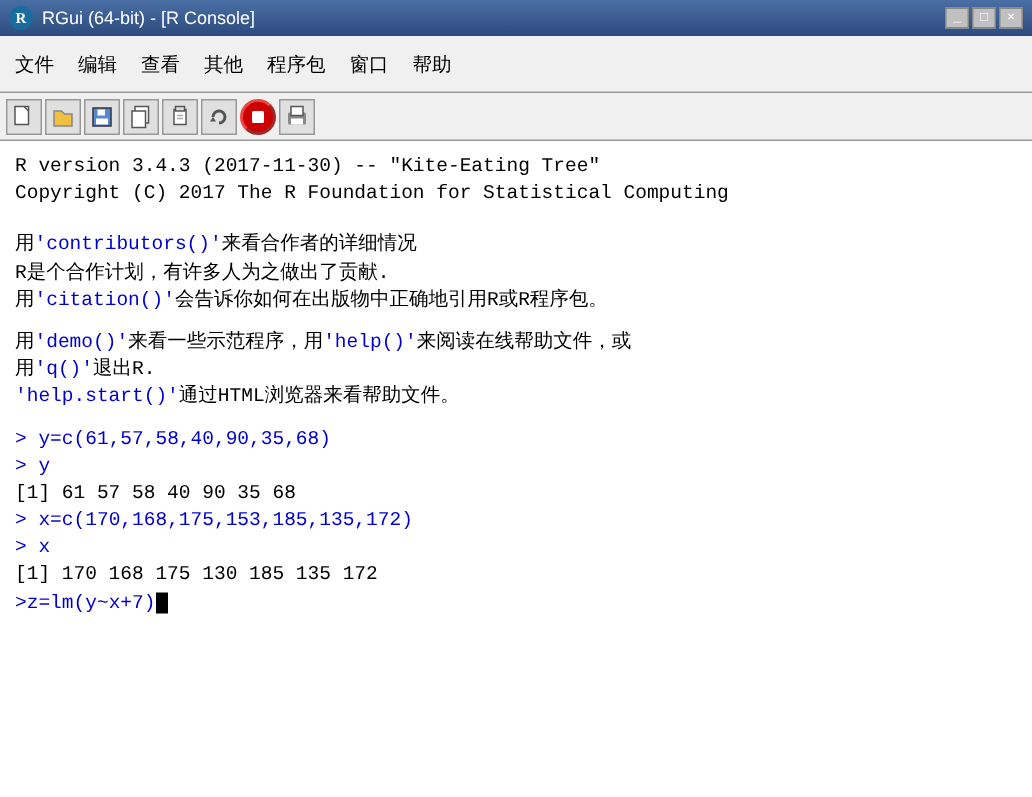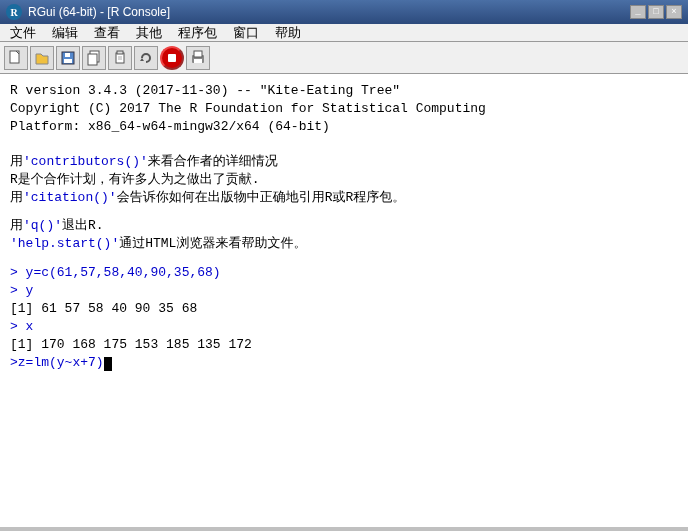--- a/index.html
+++ b/index.html
@@ -57,21 +57,21 @@
       justify-content: center;
       cursor: pointer;
     }
 
     
     .menu-bar {
       background: #f0f0f0;
       border-bottom: 1px solid #999;
       display: flex;
       align-items: center;
-      height: 18px;
+      height: 38px;
       padding: 0 2px;
     }
     .menu-item {
       padding: 2px 8px;
       font-size: 13px;
       font-family: 'Segoe UI', Arial, sans-serif;
       cursor: pointer;
       color: #000;
       white-space: nowrap;
     }
@@ -229,59 +229,60 @@
 
 <div class="console-area">
 
   <div class="info-block">
     <div>
       <span class="console-black">R version 3.4.3 (2017-11-30) -- "Kite-Eating Tree"</span>
     </div>
     <div>
       <span class="console-black">Copyright (C) 2017 The R Foundation for Statistical Computing</span>
     </div>
-    <div>
-      <span class="console-black">Platform: x86_64-w64-mingw32/x64 (64-bit)</span>
-    </div>
   </div>
 
   <div class="blank-line"></div>
 
 
   <div class="blank-line"></div>
 
   <div class="info-block">
     <div>用<span class="console-blue">'contributors()'</span>来看合作者的详细情况</div>
     <div>R是个合作计划，有许多人为之做出了贡献.</div>
     <div>用<span class="console-blue">'citation()'</span>会告诉你如何在出版物中正确地引用R或R程序包。</div>
   </div>
 
   <div class="blank-line"></div>
 
   <div class="info-block">
+    <div>用<span class="console-blue">'demo()'</span>来看一些示范程序，用<span class="console-blue">'help()'</span>来阅读在线帮助文件，或</div>
     <div>用<span class="console-blue">'q()'</span>退出R.</div>
     <div><span class="console-blue">'help.start()'</span>通过HTML浏览器来看帮助文件。</div>
   </div>
 
   <div class="blank-line"></div>
 
   <div>
     <span class="console-prompt">&gt; </span><span class="console-command">y=c(61,57,58,40,90,35,68)</span>
   </div>
   <div>
     <span class="console-prompt">&gt; </span><span class="console-command">y</span>
   </div>
   <div>
     <span class="console-output">[1] 61 57 58 40 90 35 68</span>
   </div>
   <div>
+    <span class="console-prompt">&gt; </span><span class="console-command">x=c(170,168,175,153,185,135,172)</span>
+  </div>
+  <div>
     <span class="console-prompt">&gt; </span><span class="console-command">x</span>
   </div>
   <div>
-    <span class="console-output">[1] 170 168 175 153 185 135 172</span>
+    <span class="console-output">[1] 170 168 175 130 185 135 172</span>
   </div>
   <div class="cursor-line">
     <span class="console-prompt">&gt; </span>
       <span class="console-command">z=lm(y~x+7)</span>
       <span class="cursor"></span>
   </div>
 
 </div>
 
 </body></html>

